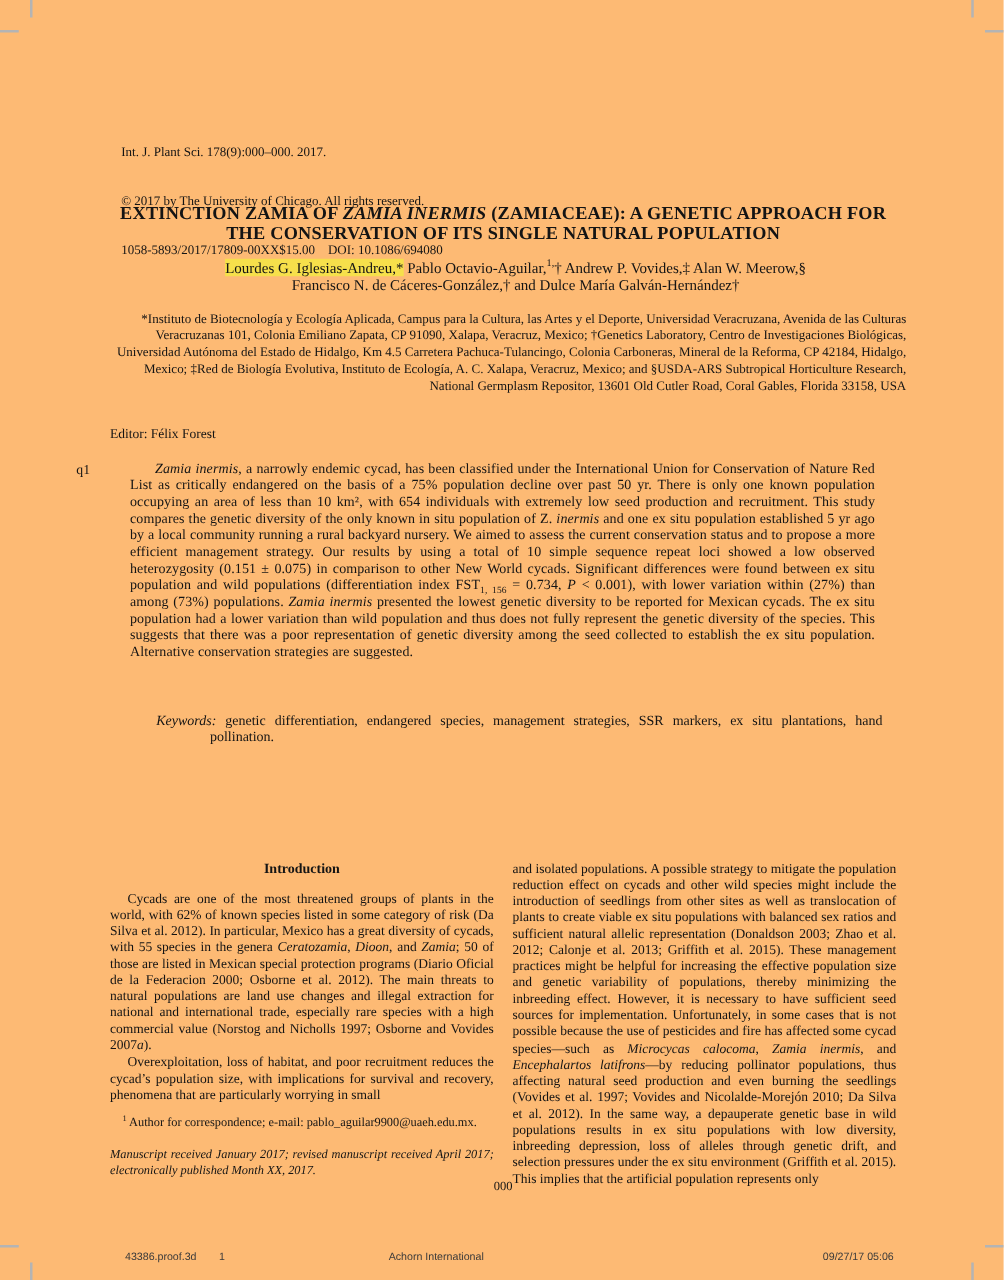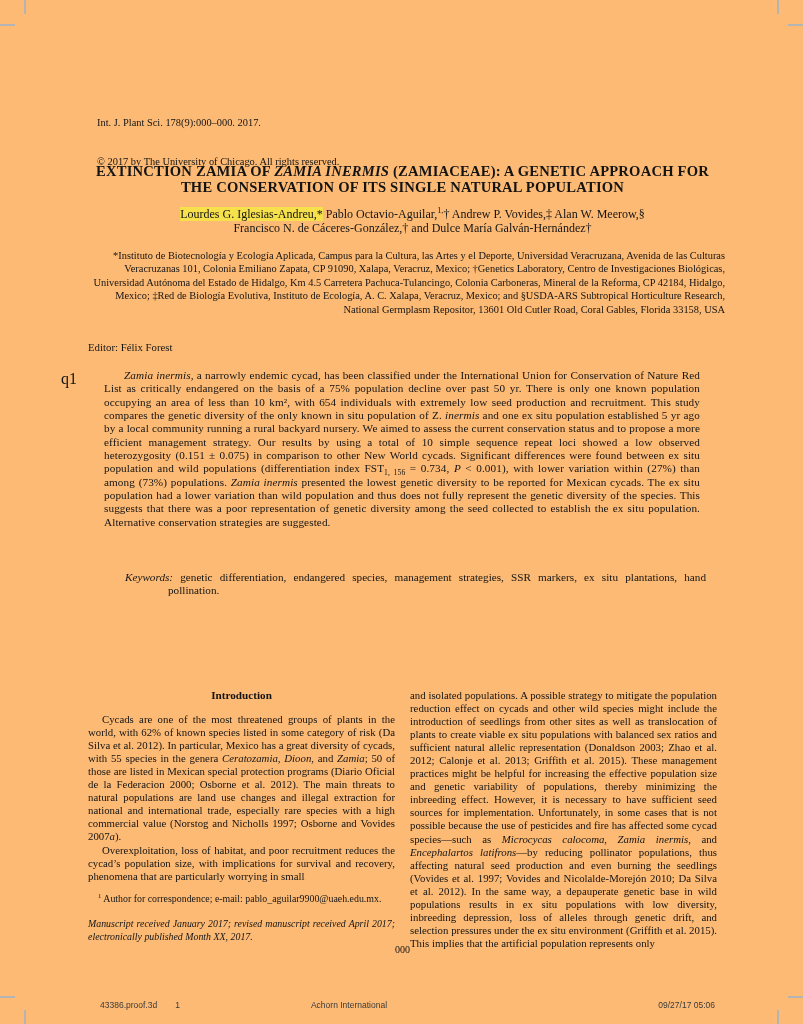--- a/index.html
+++ b/index.html
@@ -25,21 +25,21 @@
   }
   .affils{
     position:absolute;left:80px;top:249px;width:645px;text-align:right;
     font-size:10.4px;line-height:13.4px;
   }
   .editor{
     position:absolute;left:88px;top:341px;width:629px;text-align:left;
     font-size:10.8px;
   }
   .pq{
-    position:absolute;left:61px;top:370px;font-weight:normal;font-size:16px;
+    position:absolute;left:61px;top:370px;font-weight:normal;font-size:11px;
   }
   .abstract{
     position:absolute;left:104px;top:369px;width:596px;
     font-size:11.2px;line-height:13.35px;text-align:justify;letter-spacing:.1px;
     hyphens:auto;
   }
   .abstract p{margin:0;text-indent:20px;}
   .keywords{
     position:absolute;left:125px;top:571px;width:581px;
     font-size:11.2px;line-height:13.35px;text-align:justify;
@@ -88,20 +88,21 @@
   <div class="crop v" style="left:777px;top:0;"></div>
   <div class="crop h" style="right:0;top:24px;"></div>
   <div class="crop v" style="left:24px;bottom:0;"></div>
   <div class="crop h" style="left:0;top:996px;"></div>
   <div class="crop v" style="left:777px;bottom:0;"></div>
   <div class="crop h" style="right:0;top:996px;"></div>
 
   <div class="jheader">
     <div>Int. J. Plant Sci. 178(9):000–000. 2017.</div>
     <div>© 2017 by The University of Chicago. All rights reserved.</div>
+    <div>1058-5893/2017/17809-00XX$15.00  DOI: 10.1086/694080</div>
   </div>
 
   <div class="title"><span>EXTINCTION ZAMIA OF </span><span class="seg-i">ZAMIA INERMIS</span><span> (ZAMIACEAE): A GENETIC APPROACH FOR THE CONSERVATION OF ITS SINGLE NATURAL POPULATION</span></div>
 
   <div class="authors">
     <div><span class="seg-hl">Lourdes G. Iglesias-Andreu,*</span><span> Pablo Octavio-Aguilar,</span><span class="seg-sup">1,</span><span>† Andrew P. Vovides,‡ Alan W. Meerow,§</span></div>
     <div>Francisco N. de Cáceres-González,† and Dulce María Galván-Hernández†</div>
   </div>
 
   <div class="affils">*Instituto de Biotecnología y Ecología Aplicada, Campus para la Cultura, las Artes y el Deporte, Universidad Veracruzana, Avenida de las Culturas Veracruzanas 101, Colonia Emiliano Zapata, CP 91090, Xalapa, Veracruz, Mexico; †Genetics Laboratory, Centro de Investigaciones Biológicas, Universidad Autónoma del Estado de Hidalgo, Km 4.5 Carretera Pachuca-Tulancingo, Colonia Carboneras, Mineral de la Reforma, CP 42184, Hidalgo, Mexico; ‡Red de Biología Evolutiva, Instituto de Ecología, A. C. Xalapa, Veracruz, Mexico; and §USDA-ARS Subtropical Horticulture Research, National Germplasm Repositor, 13601 Old Cutler Road, Coral Gables, Florida 33158, USA</div>

